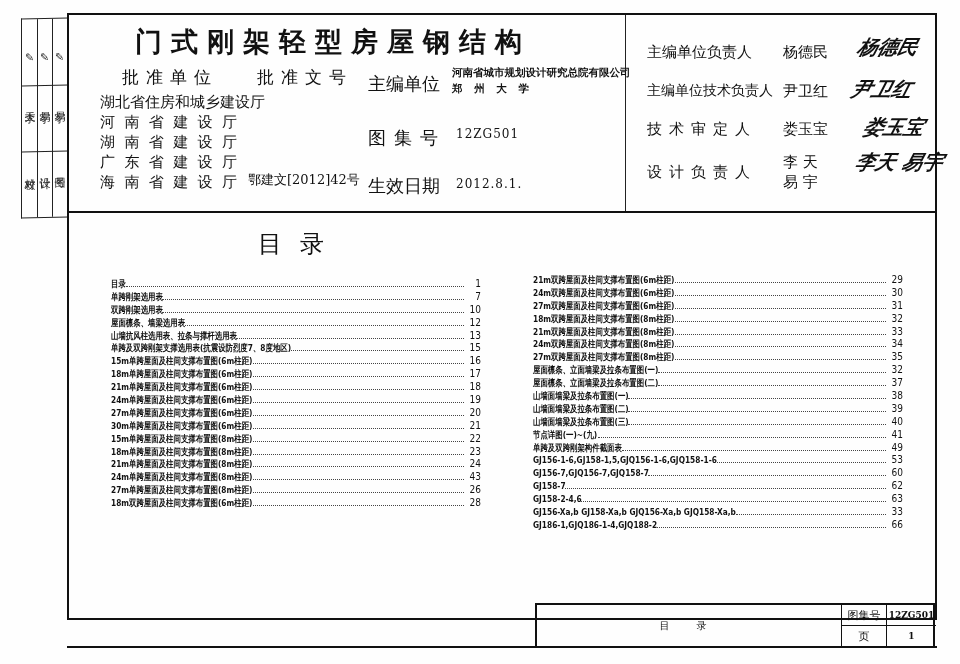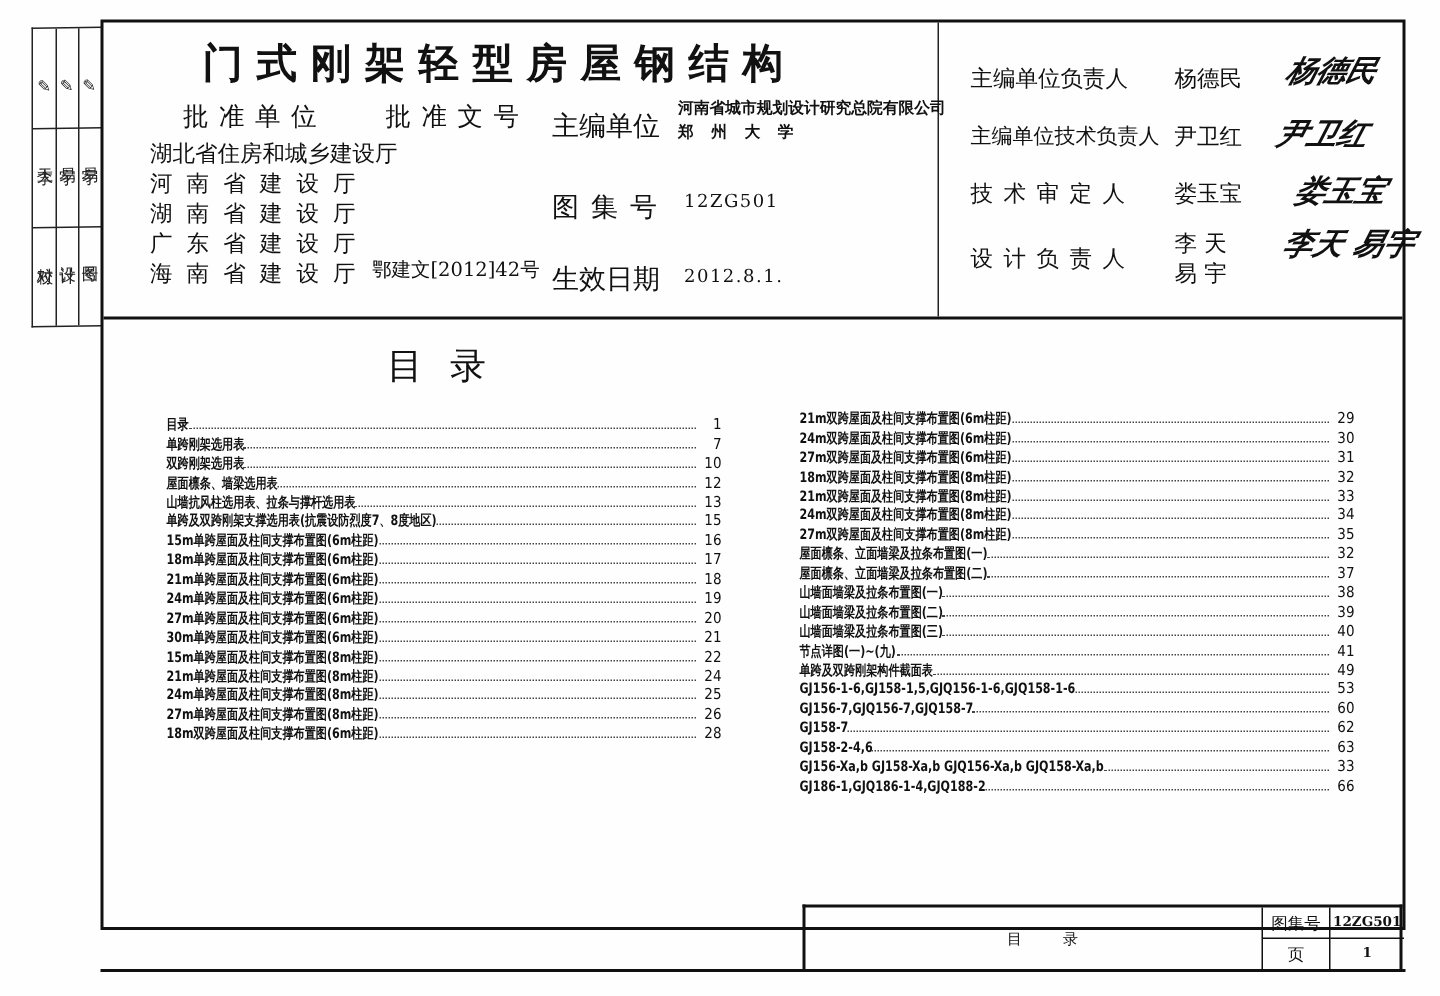--- a/index.html
+++ b/index.html
@@ -43,21 +43,21 @@
   
   .toc-title { left: 258px; top: 228px; font-size: 24px; letter-spacing: 18px; font-family: "DejaVu Sans", sans-serif; }
   .toc-col { position: absolute; width: 370px; }
   .toc-row { position: relative; height: 12.9px; font-size: 9.5px; line-height: 12.9px; font-family: "DejaVu Sans", sans-serif; font-weight: bold; display: flex; align-items: baseline; }
   .toc-row .t { white-space: nowrap; transform: scaleX(0.78); transform-origin: left center; display: inline-block; }
   .toc-row .d { flex: 1; border-bottom: 1px dotted #444; margin: 0 3px 3px 0; height: 1px; }
   .toc-row .p { width: 14px; text-align: right; font-weight: normal; font-family: "DejaVu Sans Condensed", "DejaVu Sans", sans-serif; font-size: 10px; }
 
   
   .footer { left: 535px; top: 603px; width: 400px; height: 45px; border: 2px solid #111; border-right: 2px solid #111; box-sizing: border-box; border-bottom: none; }
-  .f-title { left: 537px; top: 605px; width: 304px; height: 41px; display: flex; align-items: center; justify-content: center; font-size: 10px; letter-spacing: 12px; margin-left: 12px; }
+  .f-title { left: 537px; top: 605px; width: 304px; height: 41px; display: flex; align-items: center; justify-content: center; font-size: 10px; letter-spacing: 12px; }
   .f-grid { left: 841px; top: 605px; width: 94px; height: 41px; border-left: 1px solid #111; }
   .f-cell { position: absolute; font-size: 11px; display: flex; align-items: center; justify-content: center; height: 20px; }
   .bottom-line { left: 67px; top: 646px; width: 870px; height: 2px; background: #111; }
 </style>
 </head>
 <body>
 
 <div class="abs strip">
   <div class="col" style="left:0"></div>
   <div class="col" style="left:15px"></div>
@@ -179,28 +179,33 @@
       <span class="t" style="margin-right: -39.5762px;">30m单跨屋面及柱间支撑布置图(6m柱距)</span>
       <span class="d"></span>
       <span class="p">21</span>
     </div>
     <div class="toc-row">
       <span class="t" style="margin-right: -39.5762px;">15m单跨屋面及柱间支撑布置图(8m柱距)</span>
       <span class="d"></span>
       <span class="p">22</span>
     </div>
     <div class="toc-row">
+      <span class="t" style="margin-right: -39.5762px;">18m单跨屋面及柱间支撑布置图(8m柱距)</span>
+      <span class="d"></span>
+      <span class="p">23</span>
+    </div>
+    <div class="toc-row">
       <span class="t" style="margin-right: -39.5762px;">21m单跨屋面及柱间支撑布置图(8m柱距)</span>
       <span class="d"></span>
       <span class="p">24</span>
     </div>
     <div class="toc-row">
       <span class="t" style="margin-right: -39.5762px;">24m单跨屋面及柱间支撑布置图(8m柱距)</span>
       <span class="d"></span>
-      <span class="p">25</span>
+      <span class="p">43</span>
     </div>
     <div class="toc-row">
       <span class="t" style="margin-right: -39.5762px;">27m单跨屋面及柱间支撑布置图(8m柱距)</span>
       <span class="d"></span>
       <span class="p">26</span>
     </div>
     <div class="toc-row">
       <span class="t" style="margin-right: -39.5762px;">18m双跨屋面及柱间支撑布置图(6m柱距)</span>
       <span class="d"></span>
       <span class="p">28</span>

